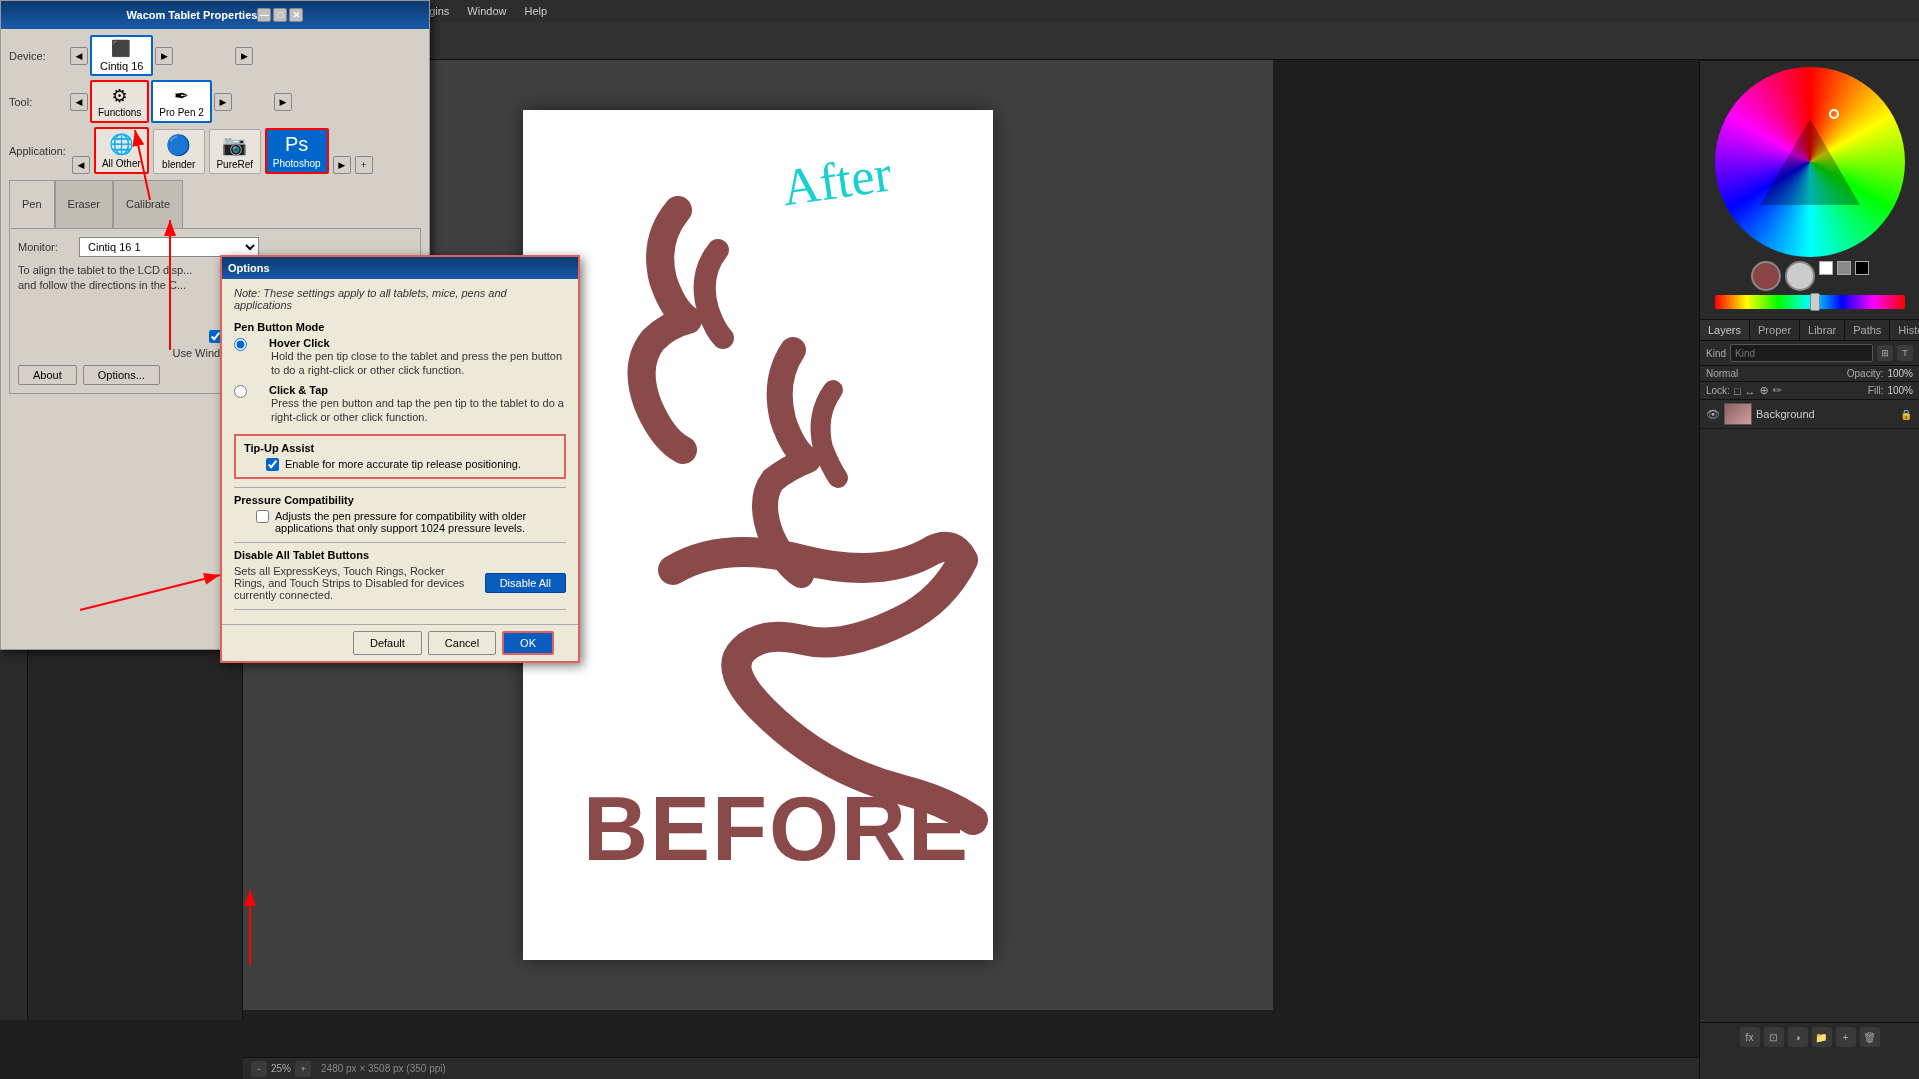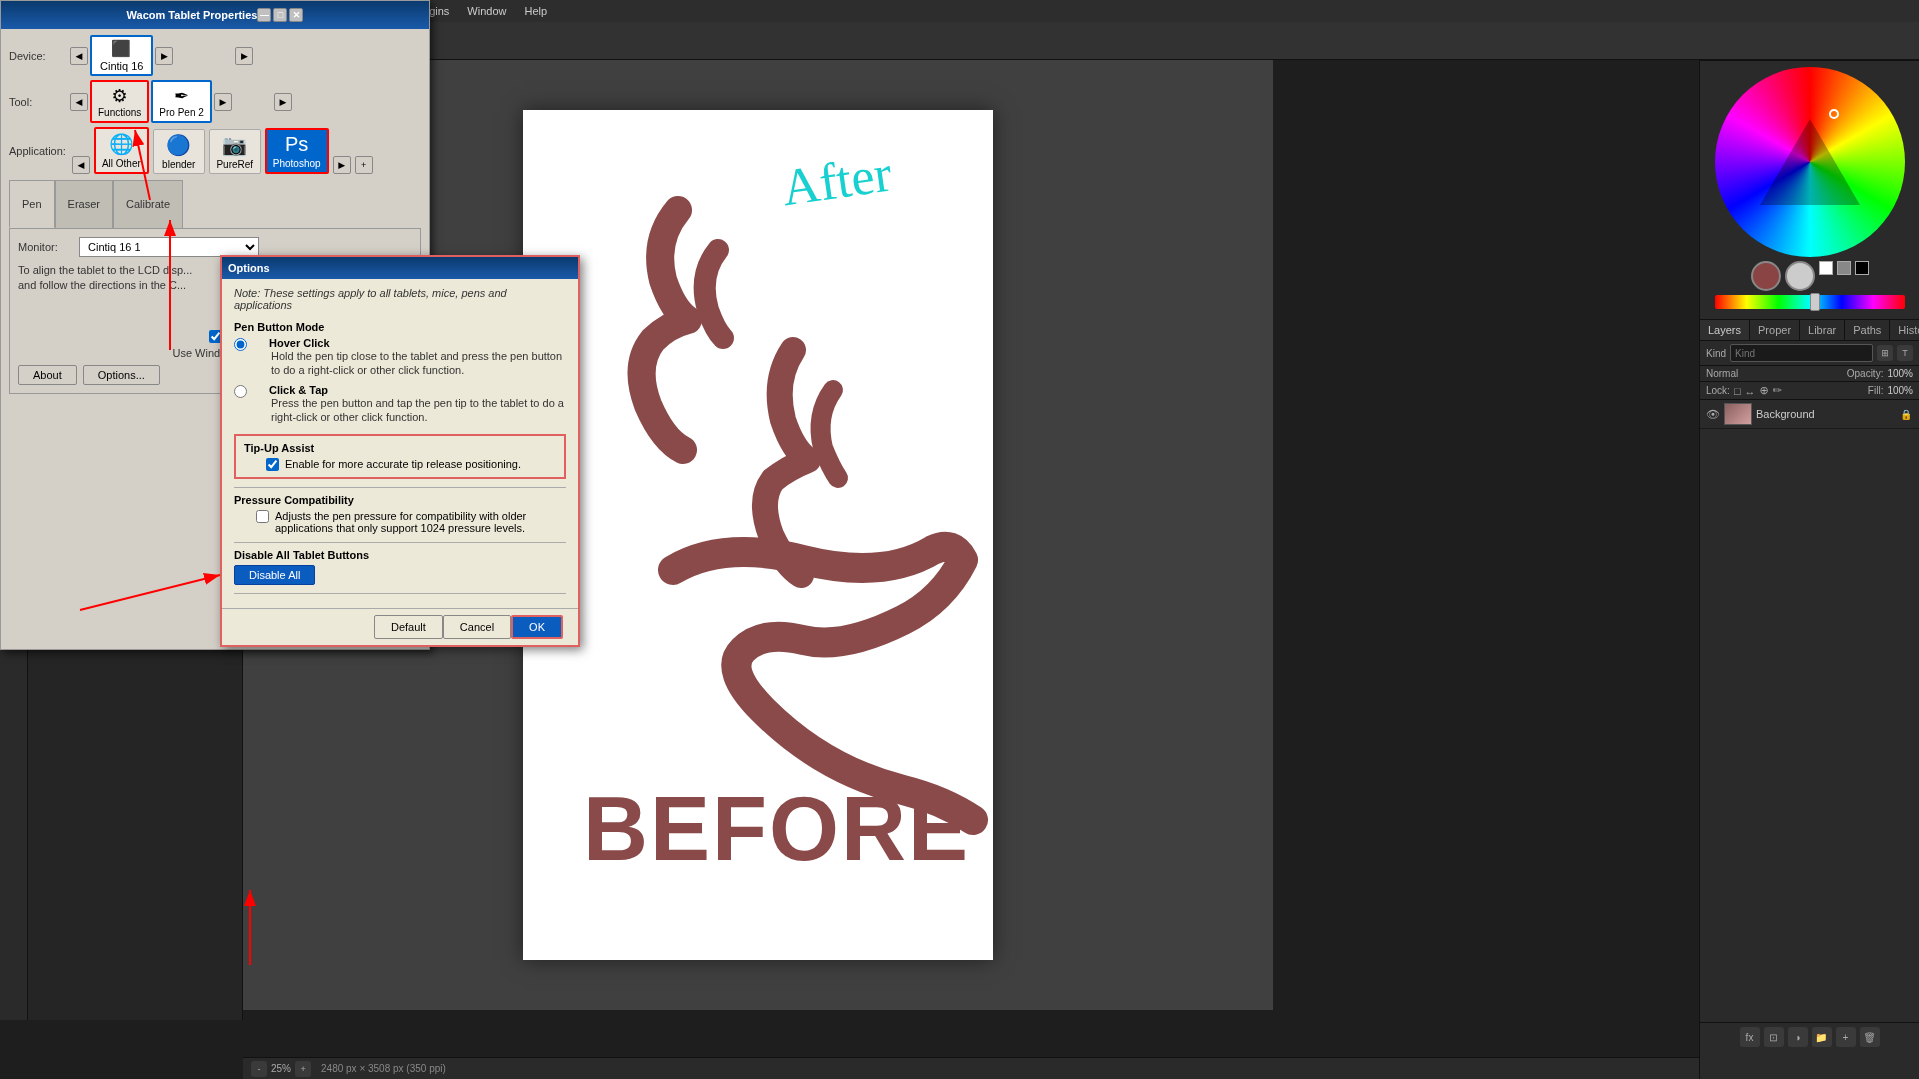--- a/index.html
+++ b/index.html
@@ -282,21 +282,21 @@
     .options-checkbox-label { font-size: 11px; color: #000; }
     .options-btn-row {
       display: flex; align-items: center; gap: 8px; margin-bottom: 8px;
     }
     .options-blue-btn {
       background: #0a5cbf; color: #fff; border: 1px solid #0840a0;
       padding: 3px 14px; cursor: pointer; font-size: 11px; border-radius: 2px;
     }
     .options-section-divider { border: none; border-top: 1px solid #aaa; margin: 6px 0; }
     .options-footer {
-      display: flex; justify-content: flex-end; padding: 6px 15px;
+      display: flex; justify-content: flex-end; gap: 6px; padding: 6px 24px;
       border-top: 1px solid #aaa; background: #ece9d8;
     }
     .options-footer-btn {
       padding: 4px 16px; background: #ece9d8; border: 1px solid #888;
       border-radius: 2px; cursor: pointer; font-size: 11px; color: #000;
     }
     .options-footer-btn.ok {
       background: #0a5cbf; color: #fff; border: 2px solid #e06060;
     }
 
@@ -802,20 +802,21 @@
         <input type="checkbox" class="options-checkbox" style="">
         <span class="options-checkbox-label">Adjusts the pen pressure for compatibility with older applications that only support 1024 pressure levels.</span>
       </div>
     </div>
 
     <hr class="options-section-divider">
 
     <div style="margin-bottom:8px;">
       <div class="options-section-title">Disable All Tablet Buttons</div>
       <div class="options-btn-row">
+        <span style="font-size:11px;color:#333;flex:1;">Sets all ExpressKeys, Touch Rings, Rocker Rings, and Touch Strips to Disabled for devices currently connected.</span>
         <button class="options-blue-btn">Disable All</button>
       </div>
     </div>
 
     <hr class="options-section-divider">
 
   </div>
 
   <div class="options-footer">
     <button class="options-footer-btn">Default</button>

